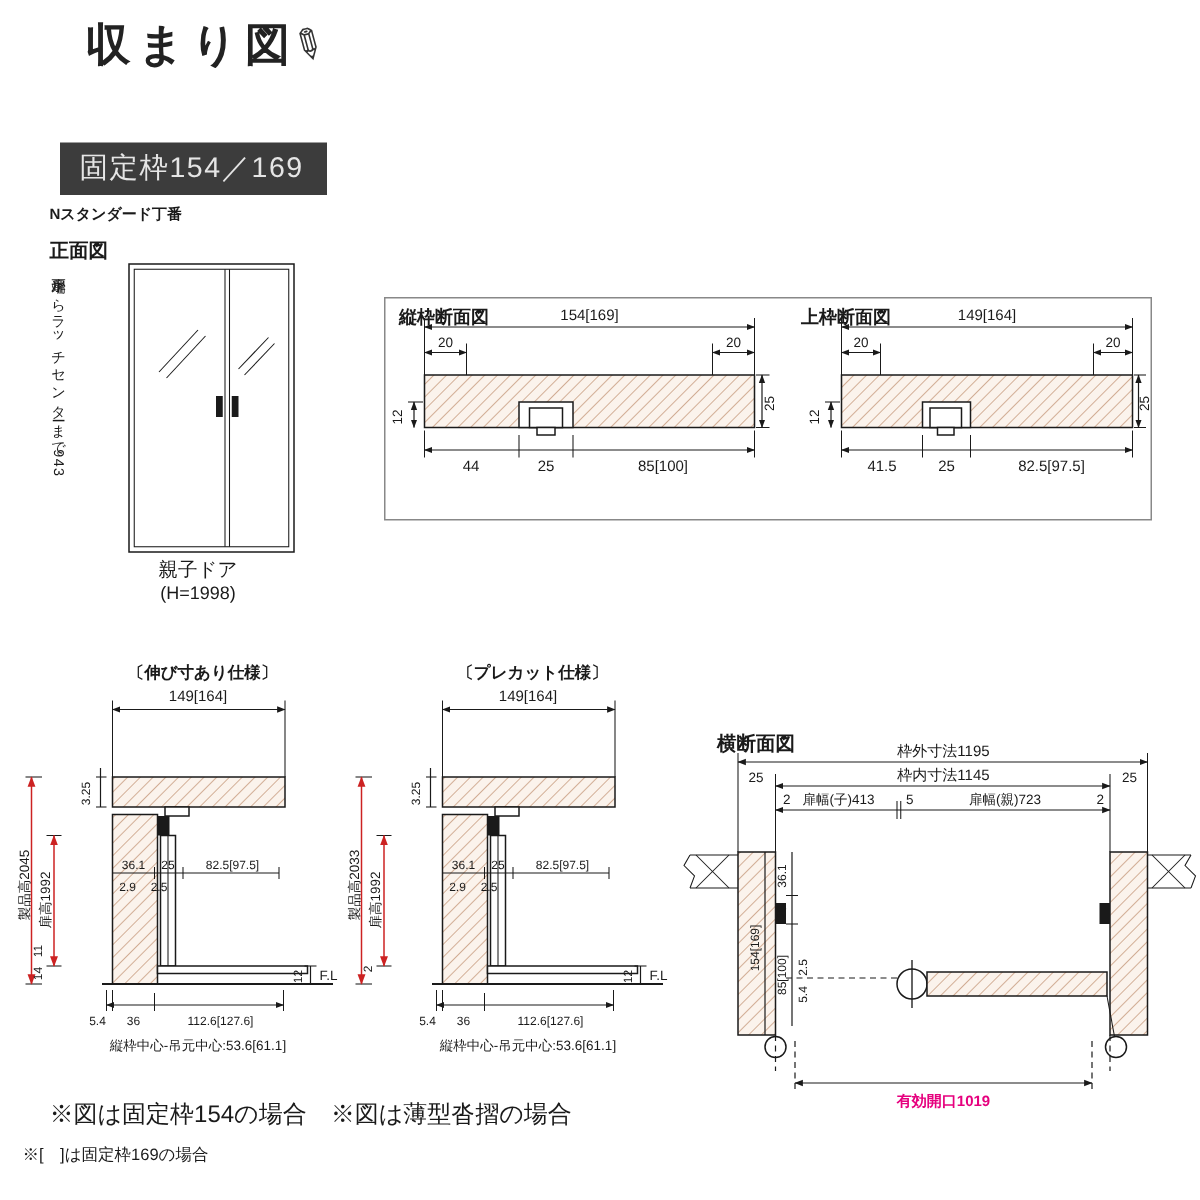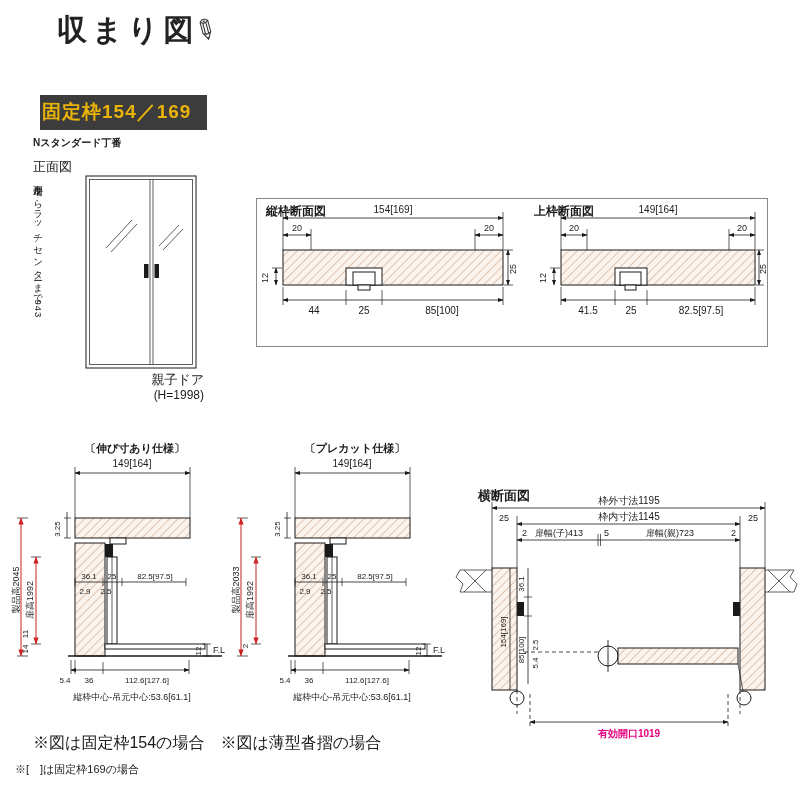--- a/index.html
+++ b/index.html
@@ -12,21 +12,21 @@
   .t11b{font-size:11px;font-weight:bold}
   .t12b{font-size:12px;font-weight:bold}
   .t13b{font-size:13px;font-weight:bold}
   .t10m{font-size:10px;font-weight:bold;fill:#e6007e}
   line.dim{stroke:#1a1a1a;stroke-width:0.8}
   line.ext{stroke:#1a1a1a;stroke-width:0.7}
   line.red{stroke:#cc2222;stroke-width:1}
   .outline{fill:#fff;stroke:#1a1a1a;stroke-width:1}
   .hatchf{fill:url(#hatch);stroke:#1a1a1a;stroke-width:1}
   .dash{stroke:#1a1a1a;stroke-width:0.8;stroke-dasharray:4 3;fill:none}
-  .banner{background:#3c3c3c;color:#eab308;font-size:19px;font-weight:bold;padding:4px 16px 5px 2px;letter-spacing:1px;display:inline-block}
+  .banner{background:#3c3c3c;color:#e5e5e5;font-size:19px;font-weight:normal;padding:4px 16px 5px 13px;letter-spacing:1px;display:inline-block}
 </style>
 </head>
 <body>
 
 <svg width="0" height="0" style="position:absolute" aria-hidden="true">
   <defs>
     <pattern id="hatch" width="6" height="6" patternUnits="userSpaceOnUse" patternTransform="rotate(45)">
       <rect width="6" height="6" fill="#fbf3ec"></rect>
       <line x1="0" y1="0" x2="0" y2="6" stroke="#c9a084" stroke-width="1.1"></line>
     </pattern>
@@ -45,38 +45,38 @@
   </defs>
 </svg>
 
 <div class="abs" style="left:57px;top:10px;font-size:30px;font-weight:bold;letter-spacing:5px;color:#222">収まり図</div>
 <div class="abs" style="left:194px;top:14px;font-size:27px;color:#333;transform:rotate(30deg)">✎</div>
 <div class="abs" style="left:40px;top:95px">
   <span class="banner">固定枠154／169</span>
 </div>
 
 <div class="abs" style="left:33px;top:136px;font-size:10px;font-weight:bold">Nスタンダード丁番</div>
-<div class="abs" style="left:33px;top:158px;font-size:13px;font-weight:normal">正面図</div>
+<div class="abs" style="left:33px;top:158px;font-size:13px;font-weight:bold">正面図</div>
 <div class="abs" style="left:31px;top:177px;height:195px;writing-mode:vertical-rl;font-size:9.5px;letter-spacing:1px">扉下端からラッチセンターまで943</div>
 
 <svg class="abs" style="left:50px;top:168px" width="150" height="206" viewBox="0 0 150 206">
   <rect x="36" y="8" width="110" height="192" class="outline"></rect>
   <rect x="39.5" y="11.5" width="103" height="185" fill="none" stroke="#1a1a1a" stroke-width="0.7"></rect>
   <line x1="100" y1="11.5" x2="100" y2="196.5" class="ext"></line>
   <line x1="103" y1="11.5" x2="103" y2="196.5" class="ext"></line>
   <rect x="94" y="96" width="4.5" height="14" fill="#1a1a1a"></rect>
   <rect x="104.5" y="96" width="4.5" height="14" fill="#1a1a1a"></rect>
   <g>
     <line x1="56" y1="80" x2="82" y2="52" class="ext"></line>
     <line x1="61" y1="84" x2="87" y2="56" class="ext"></line>
     <line x1="109" y1="78" x2="129" y2="57" class="ext"></line>
     <line x1="113" y1="82" x2="133" y2="61" class="ext"></line>
   </g>
 </svg>
-<div class="abs" style="left:92px;top:372px;width:112px;text-align:right;line-height:1.25">
+<div class="abs" style="left:76px;top:372px;width:112px;text-align:center;line-height:1.25">
   <div style="font-size:13px">親子ドア</div>
   <div style="font-size:12px">(H=1998)</div>
 </div>
 
 <svg class="abs" style="left:256px;top:198px" width="516" height="150" viewBox="0 0 516 150">
   <rect x="0.5" y="0.5" width="511" height="148" fill="#fff" stroke="#888"></rect>
 
   <g>
     <text x="10" y="17" class="t12b">縦枠断面図</text>
     <text x="137" y="15" class="t10" text-anchor="middle">154[169]</text>

